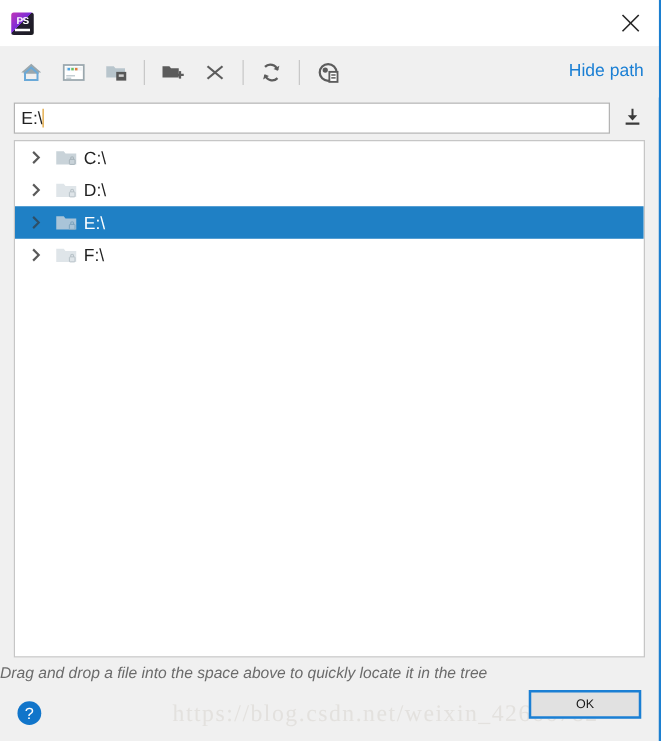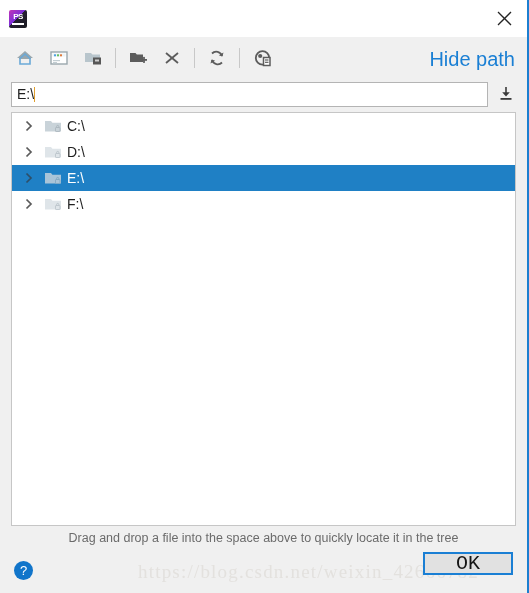--- a/index.html
+++ b/index.html
@@ -103,21 +103,21 @@
   .tool-sep {
     width: 1px;
     height: 20px;
     background: #c8c8c8;
     margin: 0 7px 0 3px;
   }
   .hide-path {
     position: absolute;
     right: 12px;
     top: 11px;
-    font-size: 20px;
+    font-size: 14px;
     color: #1a7fd4;
     cursor: pointer;
   }
 
   
   .path-row {
     flex: 0 0 auto;
     height: 32px;
     display: flex;
     align-items: center;
@@ -196,26 +196,27 @@
   .tree-label {
     margin-left: 3px;
     font-size: 14px;
     color: #1f1f1f;
     white-space: nowrap;
   }
 
   
   .hint {
     flex: 0 0 auto;
-    text-align: center;
+    text-align: left;
     font-size: 12.5px;
     color: #6b6b6b;
     padding: 5px 0 0 0;
     height: 22px;
     box-sizing: border-box;
+    font-style: italic;
   }
 
   
   .bottom-bar {
     flex: 0 0 auto;
     height: 45px;
     position: relative;
     display: flex;
     align-items: center;
     padding: 0 14px;
@@ -253,27 +254,27 @@
     top: 4px;
     display: flex;
     gap: 8px;
   }
   .dlg-btn {
     height: 23px;
     min-width: 90px;
     background: #e1e1e1;
     border: 1px solid #adadad;
     box-sizing: border-box;
-    font-size: 20px;
+    font-size: 10px;
     color: #151515;
     display: flex;
     align-items: center;
     justify-content: center;
     cursor: pointer;
-    font-family: Liberation Mono, monospace;
+    font-family: Liberation Sans, sans-serif;
     position: relative;
     z-index: 2;
   }
   .dlg-btn.default {
     border: 2px solid #1a7fd4;
     background: #e1e1e1;
   }
 </style>
 </head>
 <body>

